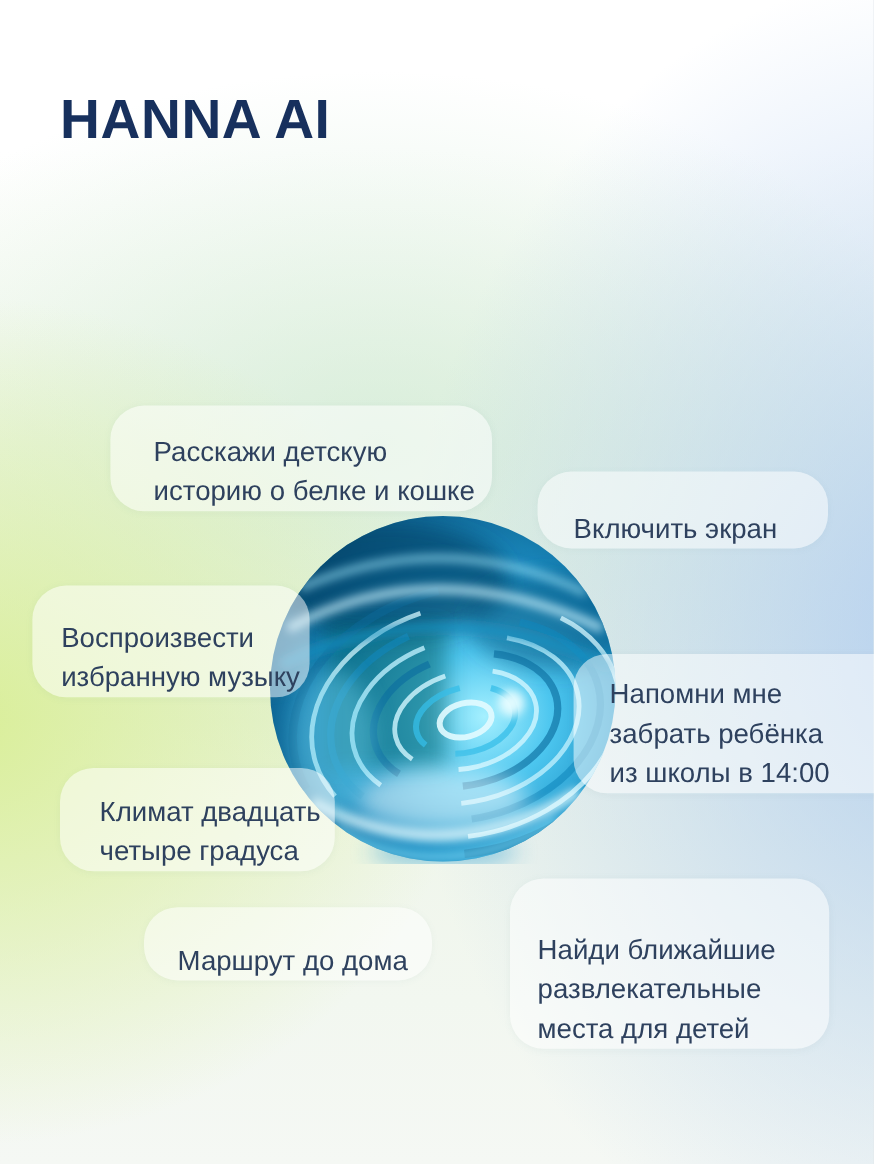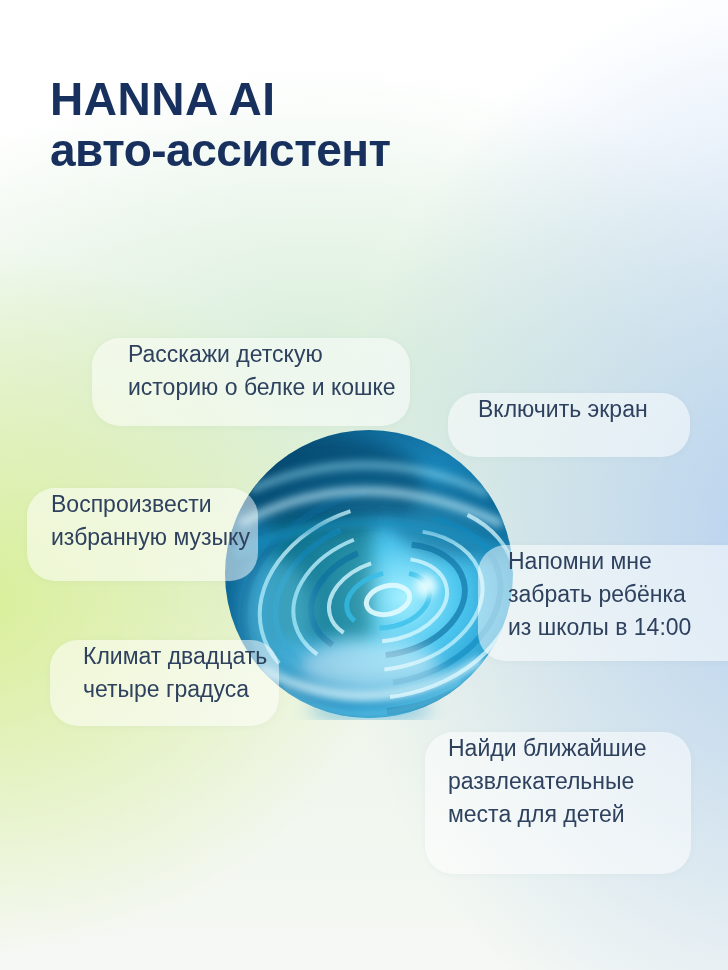--- a/index.html
+++ b/index.html
@@ -23,21 +23,21 @@
     font-weight:700;
     font-size:46px;
     line-height:51px;
     letter-spacing:-0.5px;
   }
   .title .t1{letter-spacing:0.5px;}
 
   .bubble{
     position:absolute;
     box-sizing:border-box;
-    display:flex;align-items:flex-start;
+    display:flex;align-items:flex-end;
     background:rgba(255,255,255,0.52);
     border-radius:28px;
     color:#2e415e;
     font-size:23px;
     line-height:33px;
     white-space:pre-line;
     box-shadow:0 1px 6px rgba(120,150,160,0.07);
   }
   .b1{left:92px;  top:338px; width:318px; height:88px;  padding-left:36px;}
   .b2{left:448px; top:393px; width:242px; height:64px;  padding-left:30px;}
@@ -52,21 +52,20 @@
     width:298px;height:292px;
   }
 </style>
 </head>
 <body>
 
 <div class="canvas">
 
   <div class="title">
     <div class="t1">HANNA AI</div>
-    <div class="t3">авто-ассистент</div>
   </div>
 
   <svg class="blob" viewBox="0 0 298 292" xmlns="http://www.w3.org/2000/svg">
     <defs>
       <radialGradient id="gradMain" cx="62%" cy="58%" r="78%">
         <stop offset="0%" stop-color="#a5f0ff"></stop>
         <stop offset="25%" stop-color="#4cc6ef"></stop>
         <stop offset="55%" stop-color="#1b8fc4"></stop>
         <stop offset="82%" stop-color="#0e6391"></stop>
         <stop offset="100%" stop-color="#0a4f76"></stop>
@@ -118,17 +117,18 @@
   <div class="bubble b1"><span>Расскажи детскую
 историю о белке и кошке</span></div>
   <div class="bubble b3"><span>Воспроизвести
 избранную музыку</span></div>
   <div class="bubble b2"><span>Включить экран</span></div>
   <div class="bubble b4"><span>Напомни мне
 забрать ребёнка
 из школы в 14:00</span></div>
   <div class="bubble b5"><span>Климат двадцать
 четыре градуса</span></div>
+  <div class="bubble b6"><span>Маршрут до дома</span></div>
   <div class="bubble b7"><span>Найди ближайшие
 развлекательные
 места для детей</span></div>
 
 </div>
 
 </body></html>

